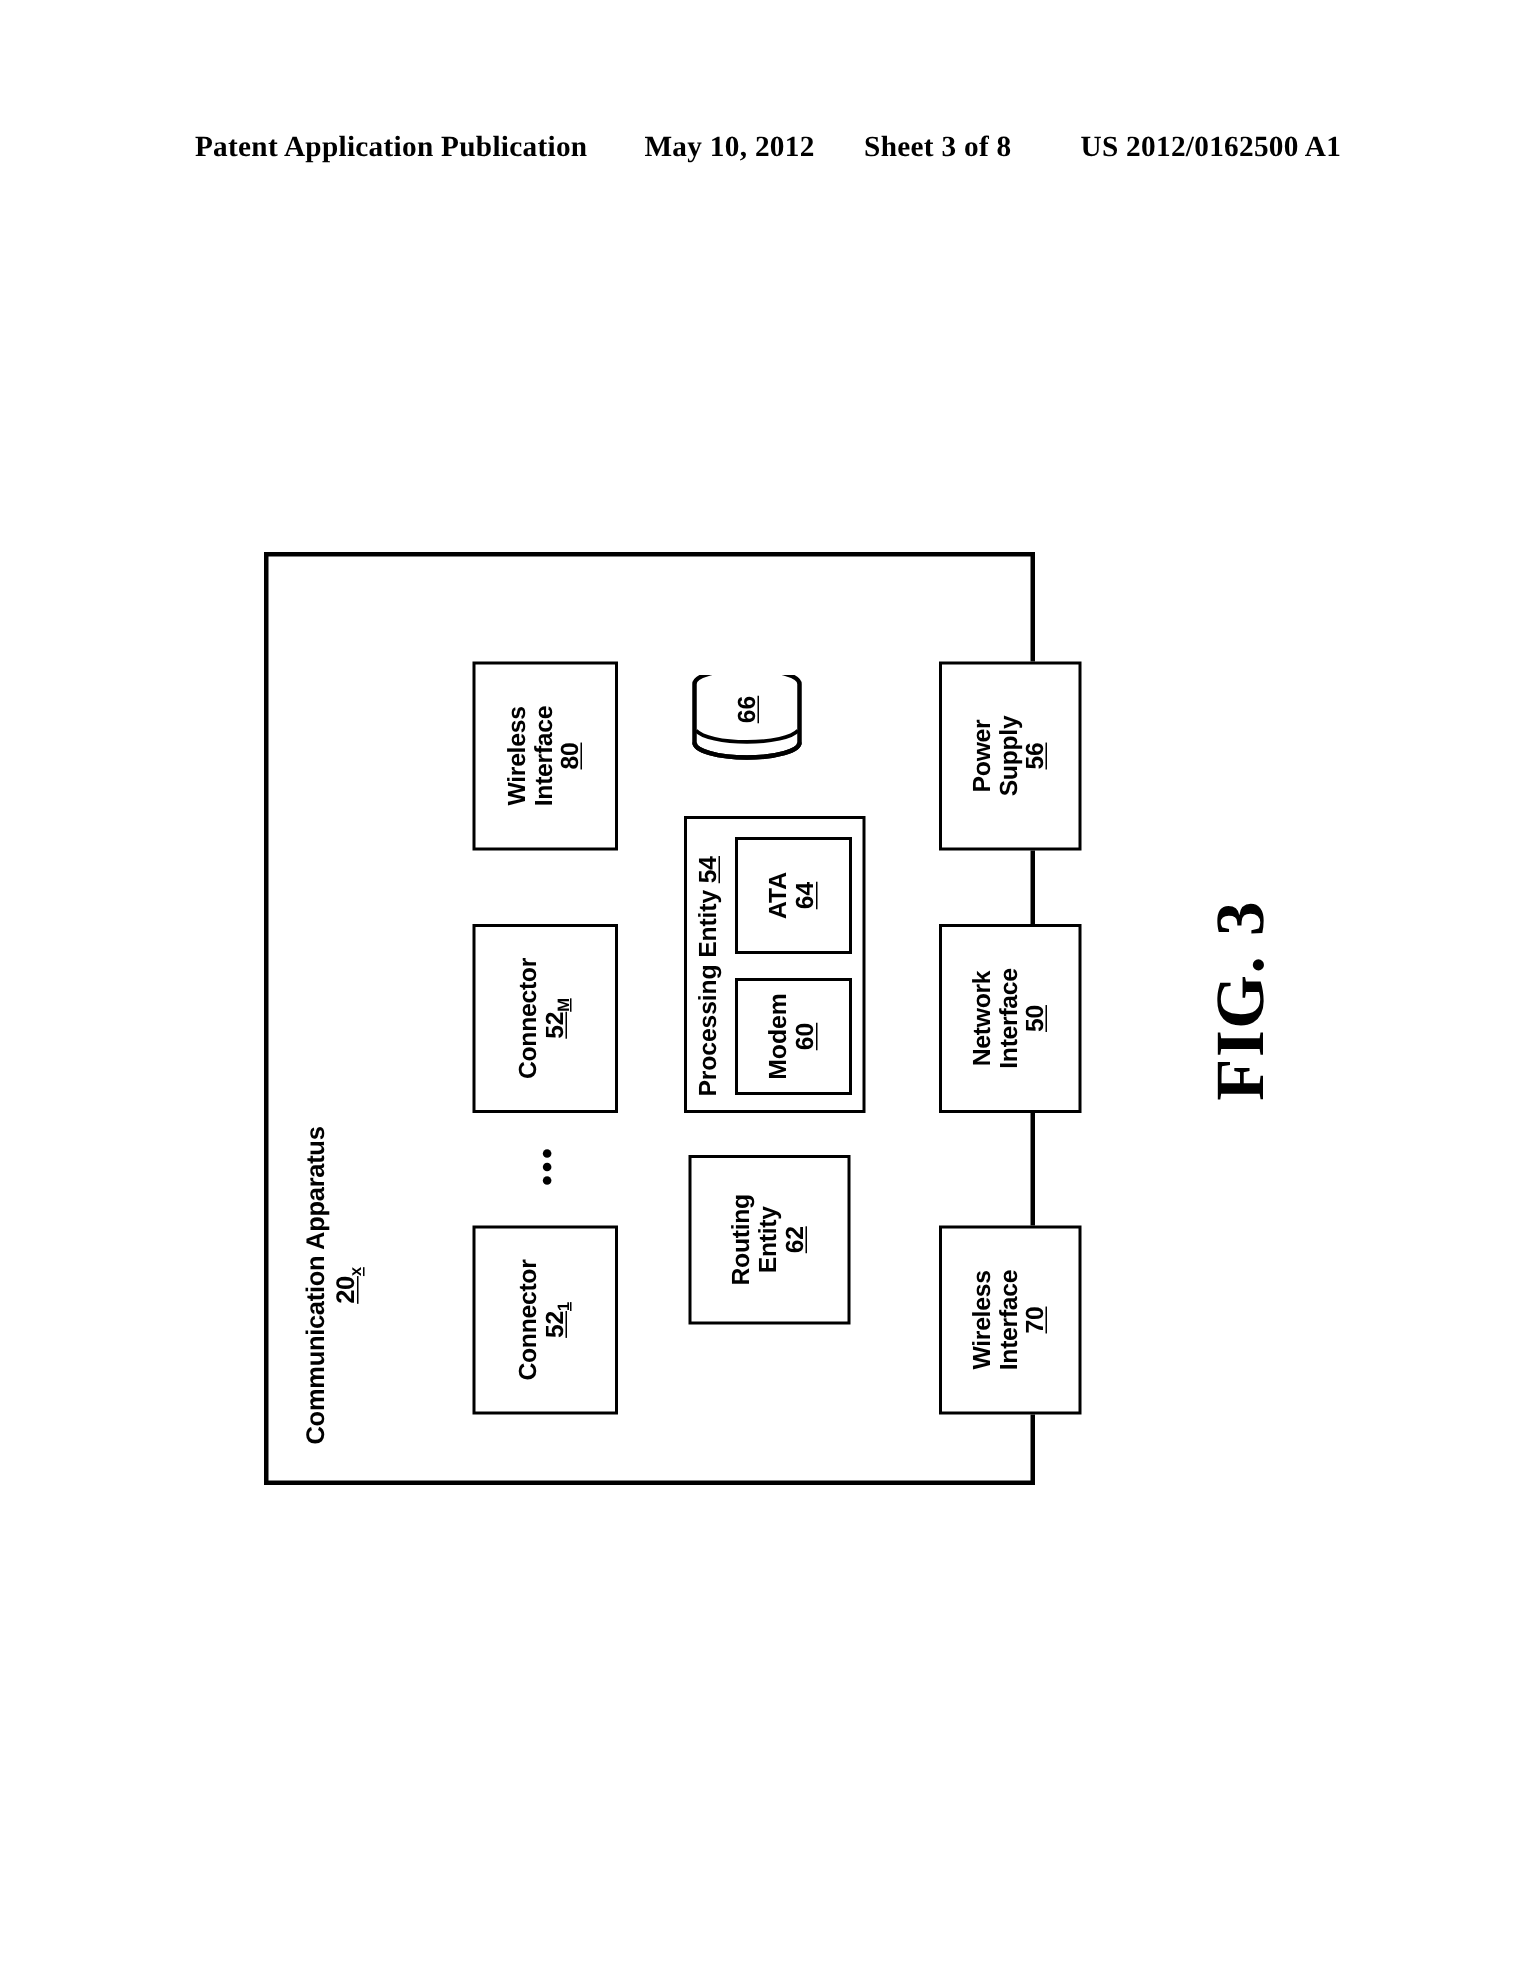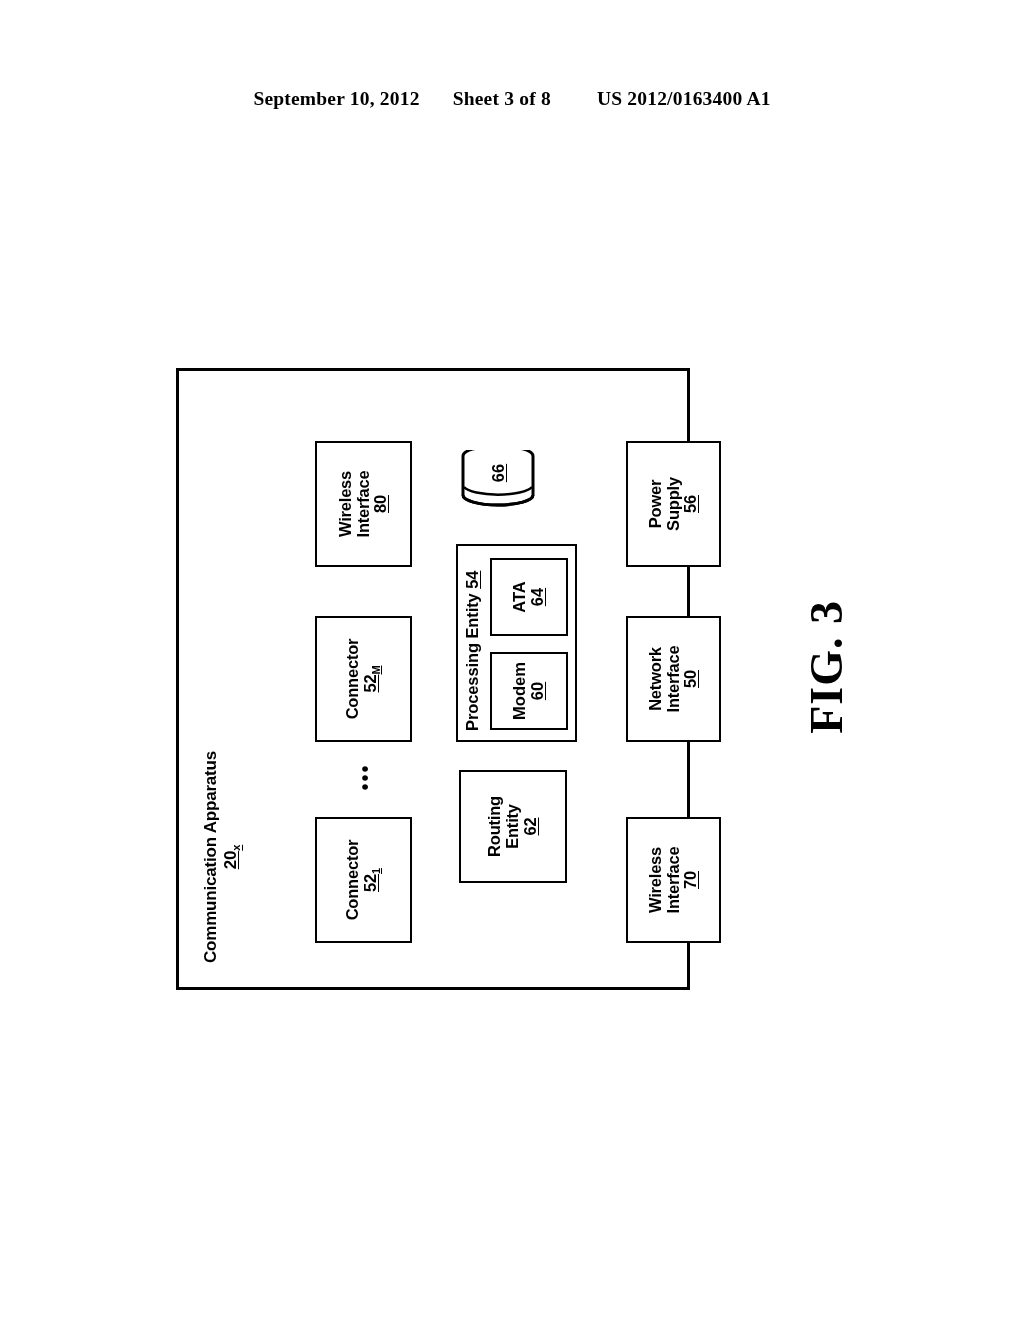--- a/index.html
+++ b/index.html
@@ -206,23 +206,24 @@
     letter-spacing: 1px;
     white-space: nowrap;
     transform-origin: left top;
     transform: rotate(-90deg) translate(-100%, 0);
   }
 </style>
 </head>
 <body>
 
 <div class="page-header">
-  <span class="hdr-date">September 10, 2012</span>
+  <span class="hdr-pub">Patent Application Publication</span>
+  <span class="hdr-date">May 10, 2012</span>
   <span class="hdr-sheet">Sheet 3 of 8</span>
-  <span class="hdr-num">US 2012/0163400 A1</span>
+  <span class="hdr-num">US 2012/0162500 A1</span>
 </div>
 
 <div class="figure-stage">
 
   <div class="apparatus-frame">
 
     <div class="apparatus-title">
       <span>Communication Apparatus</span>
       <span class="ref-line">
         <span class="ref">20</span><span class="sub">x</span>

